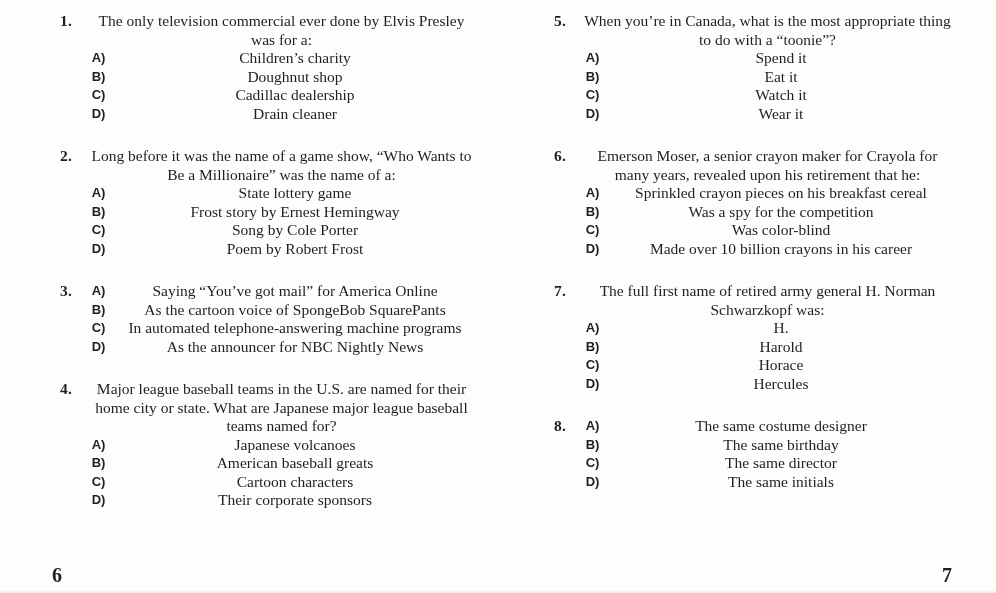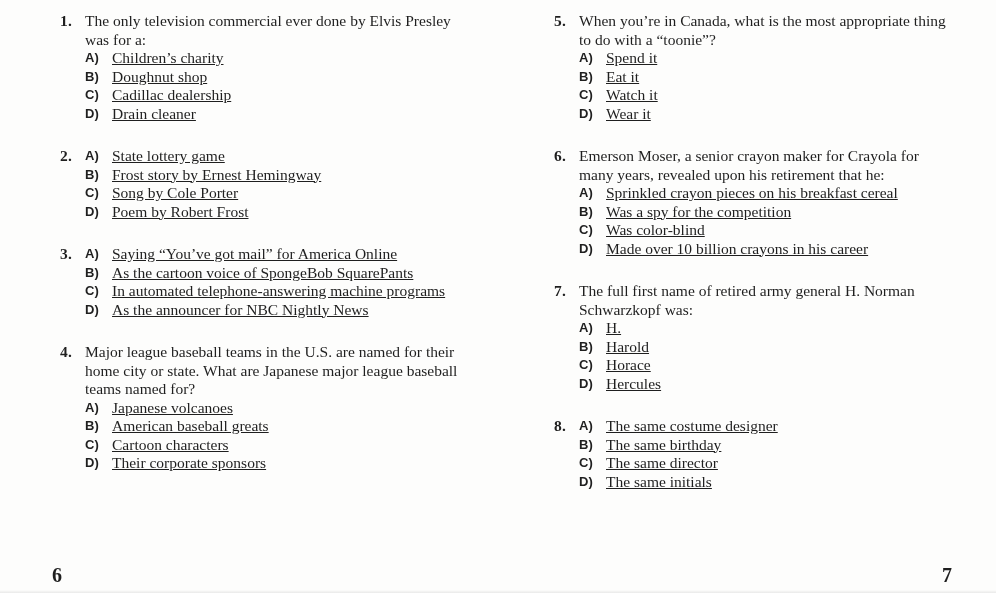--- a/index.html
+++ b/index.html
@@ -34,34 +34,34 @@
     margin-bottom: 24px;
     font-size: 15.5px;
     line-height: 18.5px;
   }
   .qnum {
     flex-shrink: 0;
     width: 25px;
     font-weight: 700;
     letter-spacing: 0.2px;
   }
-  .qbody { flex: 1; max-width: 395px; }
+  .qbody { flex: 1; max-width: 395px; text-align: center; }
   .page-right .qbody { max-width: 390px; }
   .qtext { }
   .options { }
   .option { display: flex; }
   .optletter {
     flex-shrink: 0;
     width: 27px;
     font-family: "Liberation Sans", sans-serif;
     font-weight: 700;
     font-size: 13px;
     line-height: 18.5px;
   }
-  .opttext { flex: 1; text-decoration: underline; }
+  .opttext { flex: 1; }
 
   .page-number {
     position: absolute;
     bottom: 8px;
     font-weight: 700;
     font-size: 20px;
     line-height: 20px;
   }
   .page-left  .page-number { left: 52px; }
   .page-right .page-number { right: 44px; }
@@ -100,20 +100,21 @@
               <div class="option">
     <span class="optletter">D)</span>
     <span class="opttext">Drain cleaner</span>
   </div>
             </div>
     </div>
   </div>
         <div class="question">
     <span class="qnum">2.</span>
     <div class="qbody">
+      <div class="qtext">Long before it was the name of a game show, “Who Wants to Be a Millionaire” was the name of a:</div>
       <div class="options">
               <div class="option">
     <span class="optletter">A)</span>
     <span class="opttext">State lottery game</span>
   </div>
               <div class="option">
     <span class="optletter">B)</span>
     <span class="opttext">Frost story by Ernest Hemingway</span>
   </div>
               <div class="option">

